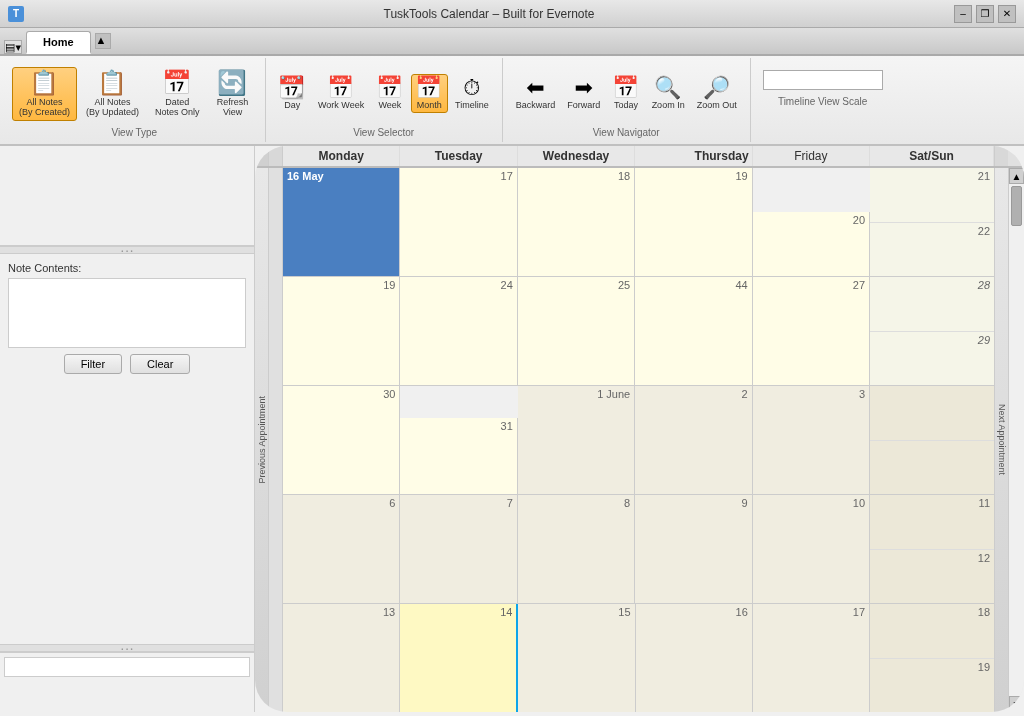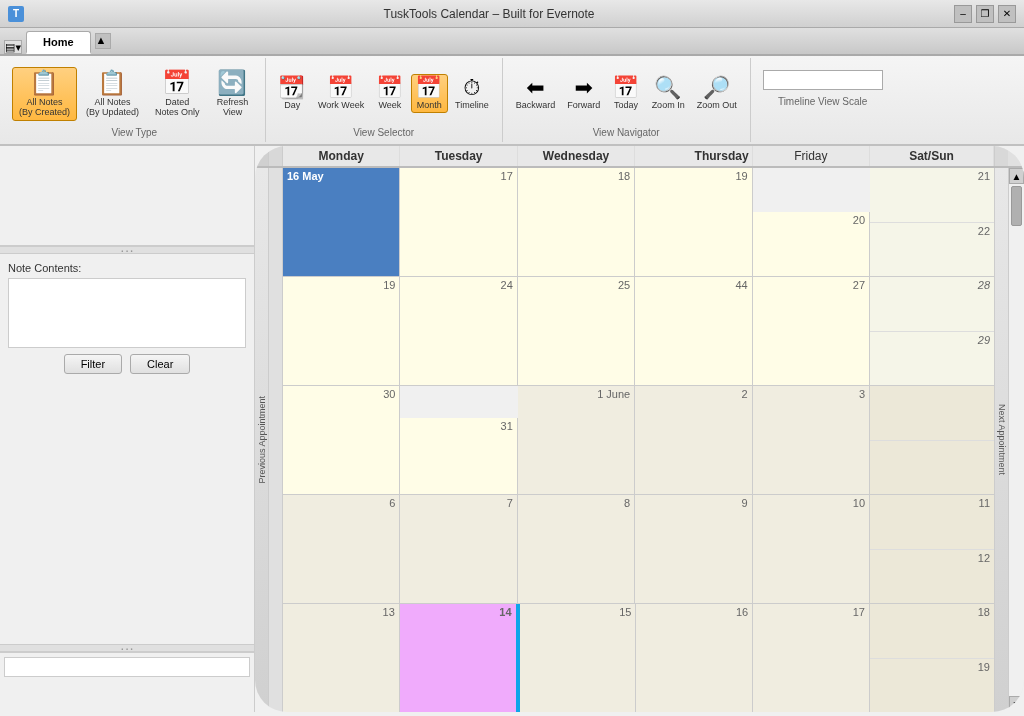--- a/index.html
+++ b/index.html
@@ -410,21 +410,21 @@
             <div style="flex:1; padding:2px 4px;">
               <div class="date-num" style="text-align:right;">12</div>
             </div>
           </div>
         </div>
 
         <div class="calendar-row" style="flex:1; display:flex;">
           <div style="flex:1; background:#f0ede0; border-right:1px solid #ccc; padding:2px 4px;">
             <div class="date-num">13</div>
           </div>
-          <div style="flex:1; background:#f0abfc; border-right:4px solid #0ea5e9; padding:2px 4px;font-weight:bold;">
+          <div style="flex:1; background:#fef9c3; border-right:2px solid #0ea5e9; padding:2px 4px;">
             <div class="date-num">14</div>
           </div>
           <div style="flex:1; background:#f0ede0; border-right:1px solid #ccc; padding:2px 4px;">
             <div class="date-num">15</div>
           </div>
           <div style="flex:1; background:#f0ede0; border-right:1px solid #ccc; padding:2px 4px;">
             <div class="date-num">16</div>
           </div>
           <div style="flex:1; background:#f0ede0; border-right:1px solid #ccc; padding:2px 4px;">
             <div class="date-num">17</div>

